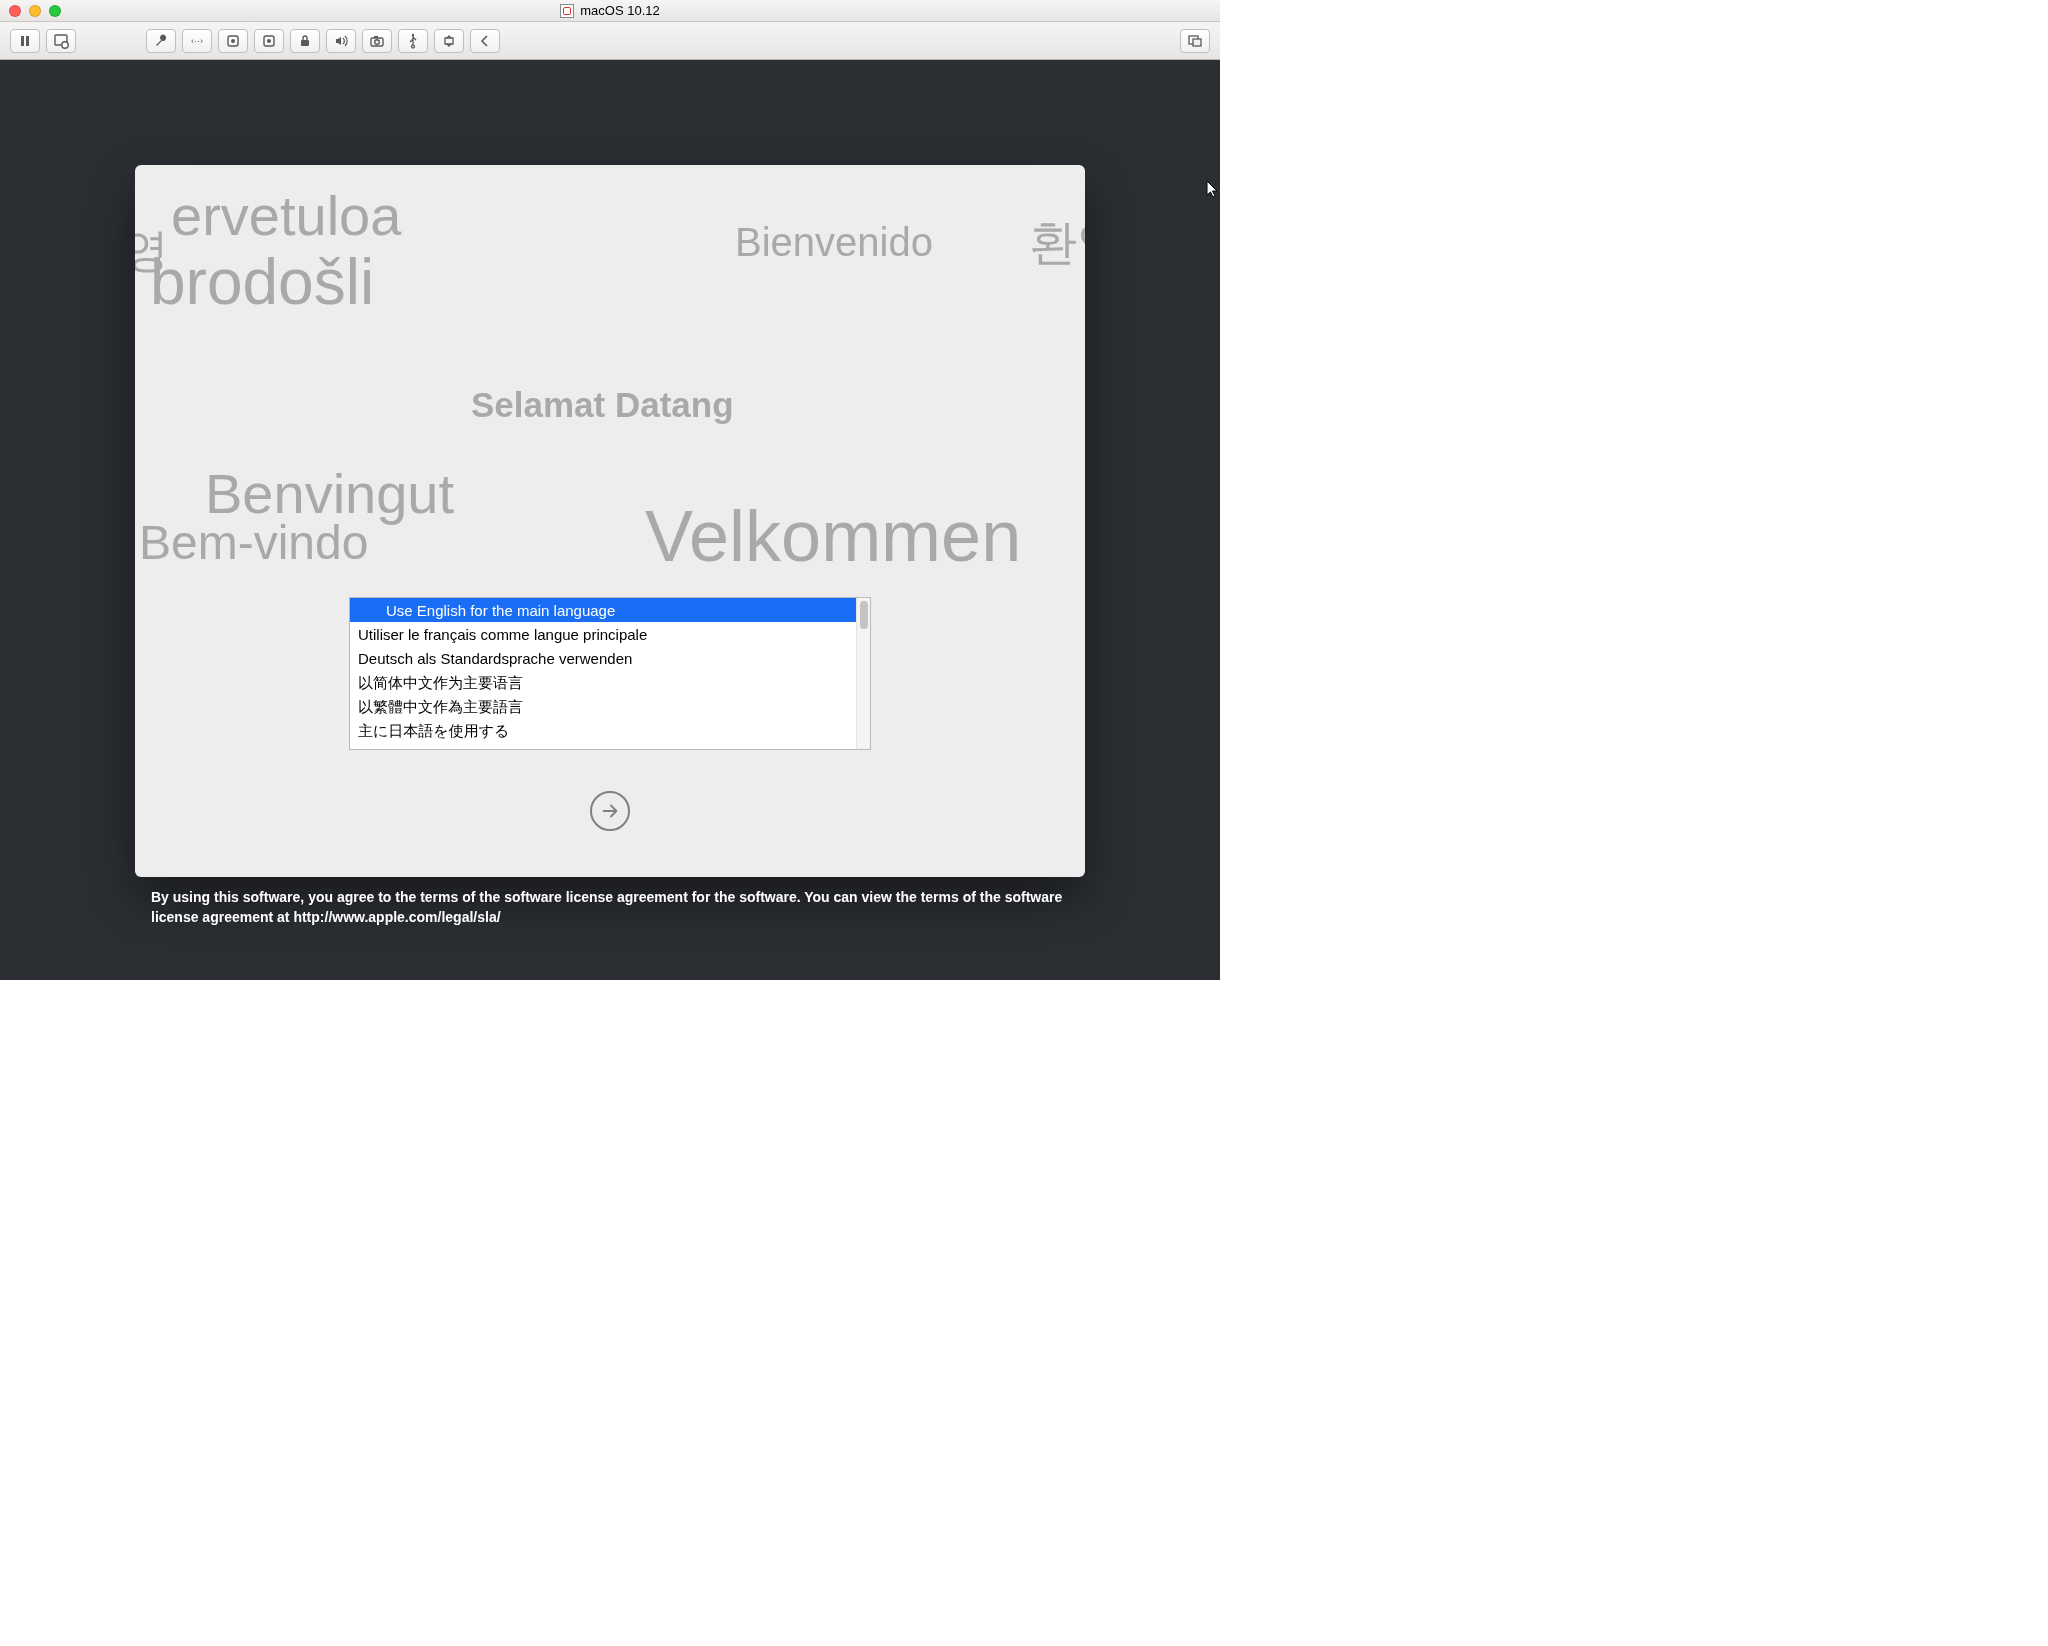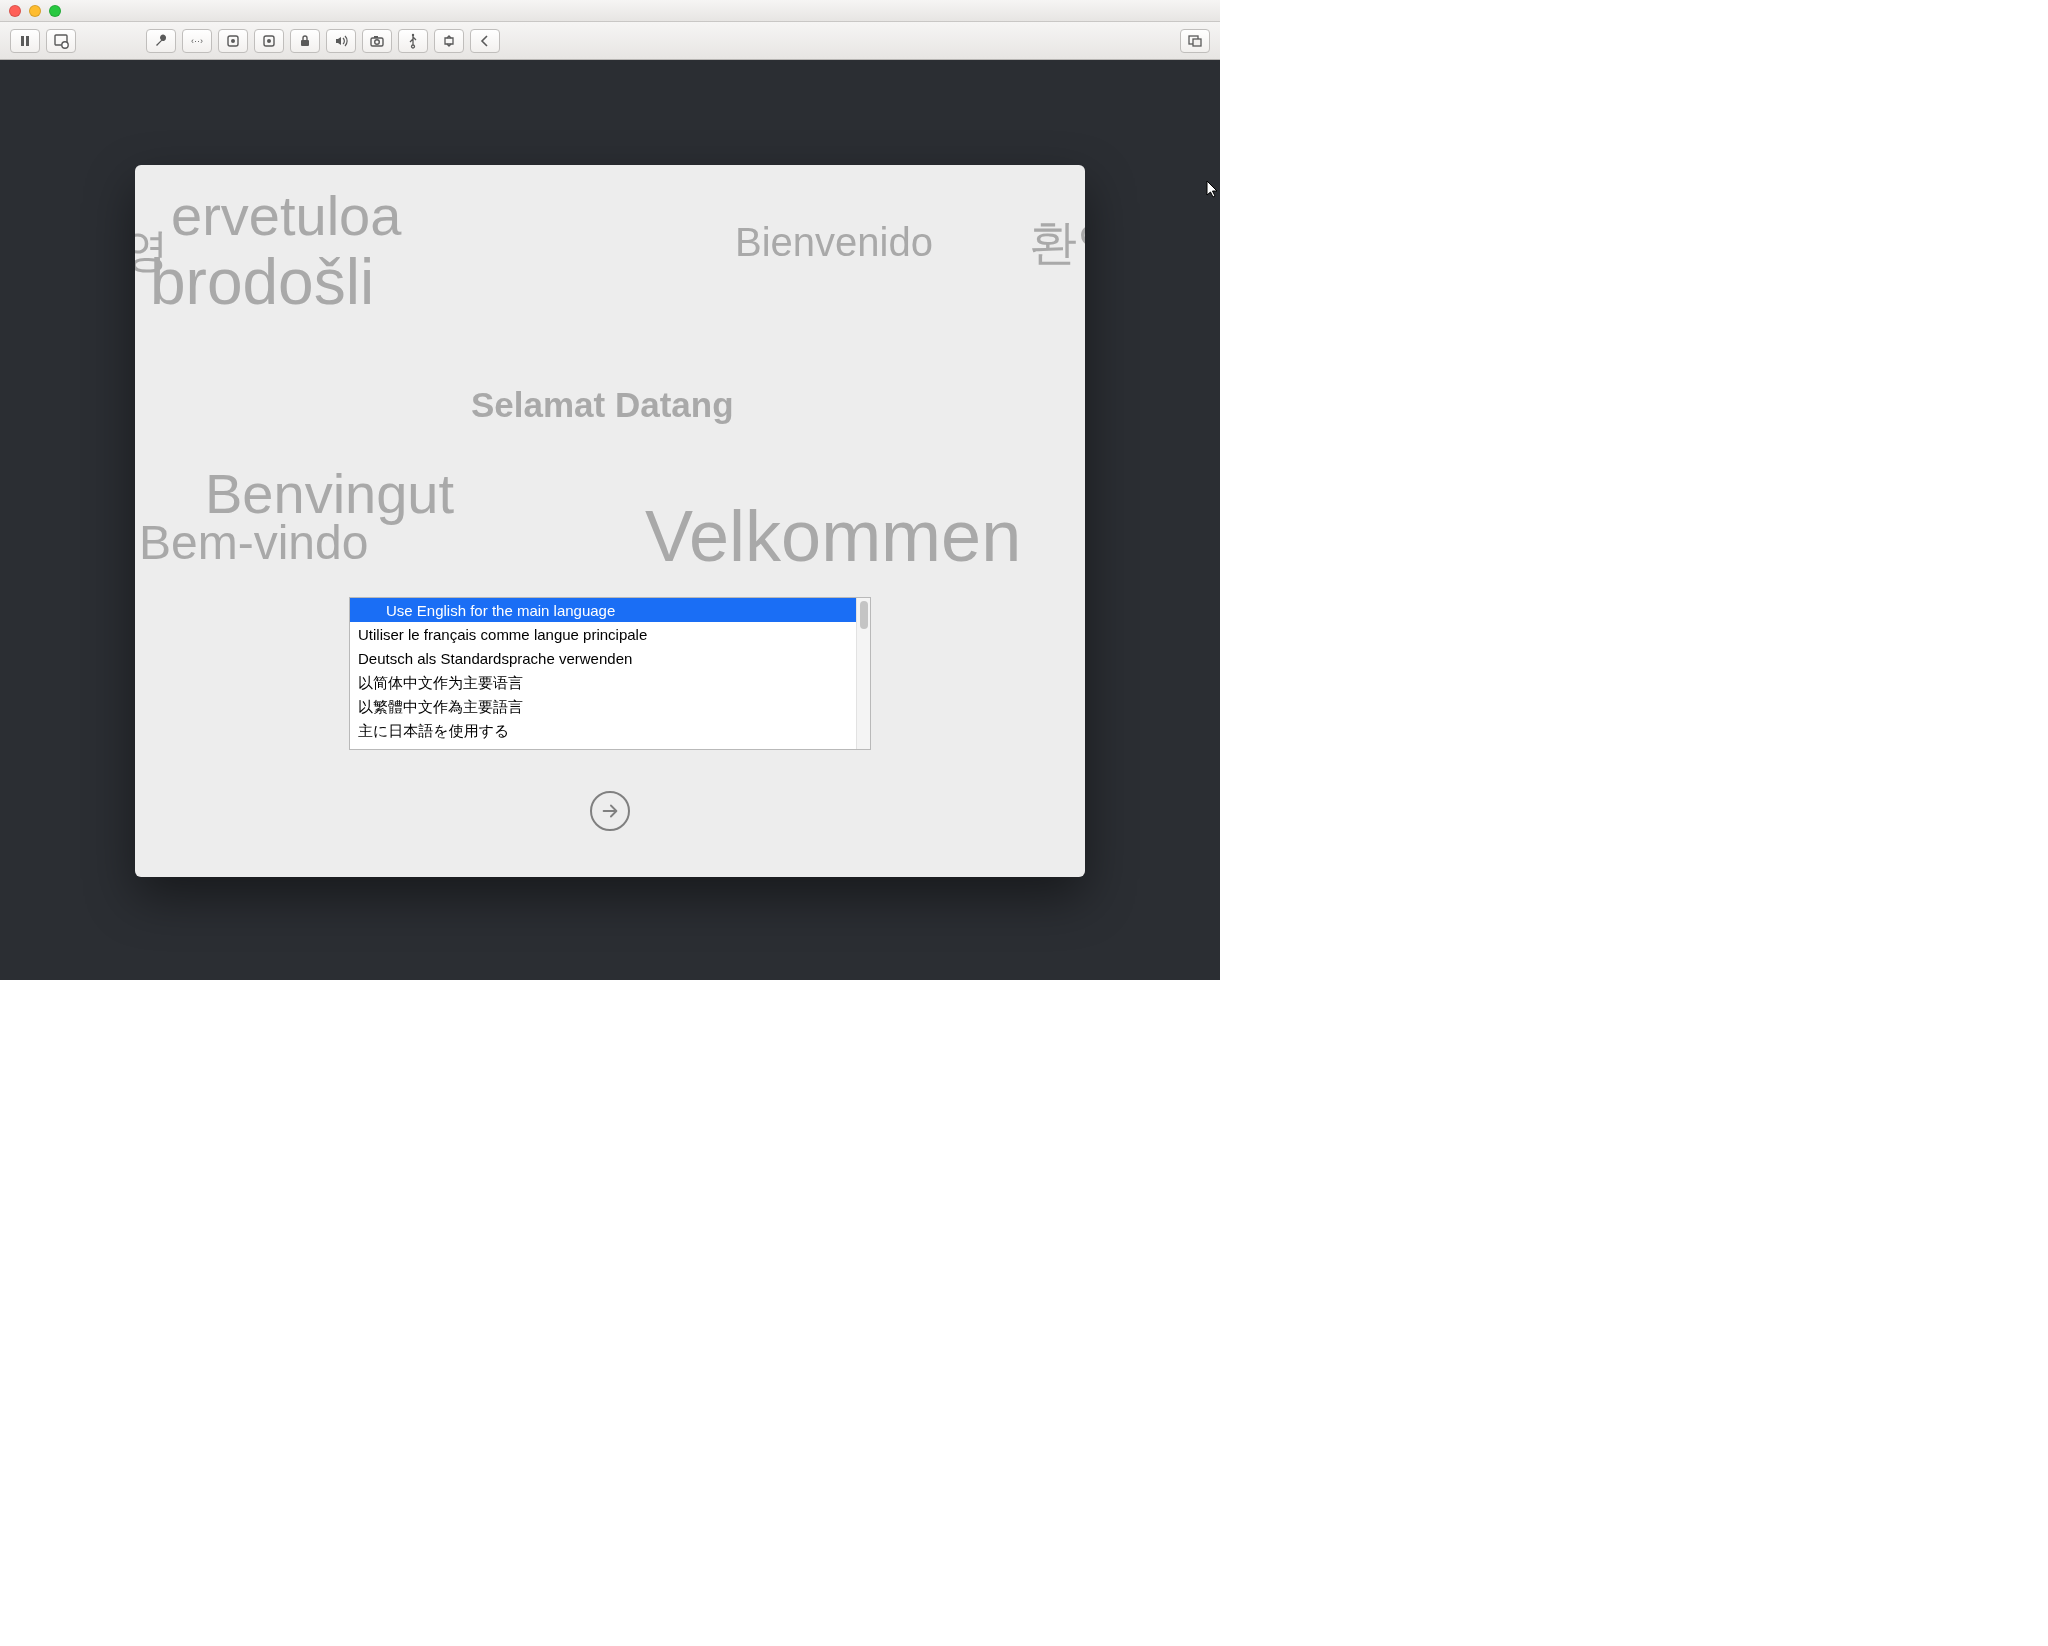--- a/index.html
+++ b/index.html
@@ -206,20 +206,24 @@
 </head>
 <body>
 
 <div class="vm-window">
 
   <div class="titlebar">
     <div class="traffic-lights">
       <div class="traffic-light tl-close"></div>
       <div class="traffic-light tl-min"></div>
       <div class="traffic-light tl-zoom"></div>
+    </div>
+    <div class="title-center">
+      <span class="doc-icon"></span>
+      <span>macOS 10.12</span>
     </div>
   </div>
 
   <div class="toolbar">
     <div class="tb-group">
       <div class="tb-btn">
         <svg viewBox="0 0 16 16">
             <rect x="4" y="3" width="3" height="10" fill="currentColor"></rect>
             <rect x="9" y="3" width="3" height="10" fill="currentColor"></rect>
           </svg>
@@ -331,19 +335,20 @@
         </div>
       </div>
 
       <div class="continue-btn">
         <svg viewBox="0 0 24 24">
           <path d="M5 12h13M13 6l6 6-6 6" fill="none" stroke="currentColor" stroke-width="2" stroke-linecap="round" stroke-linejoin="round"></path>
         </svg>
       </div>
     </div>
 
+    <div class="license">By using this software, you agree to the terms of the software license agreement for the software. You can view the terms of the software license agreement at http://www.apple.com/legal/sla/</div>
 
     <svg class="cursor" viewBox="0 0 14 20">
       <path d="M1 1l0 14 3.5-3 2.5 5 2-1-2.5-5H11z" fill="#fff" stroke="#000" stroke-width="1"></path>
     </svg>
   </div>
 
 </div>
 
 </body></html>

